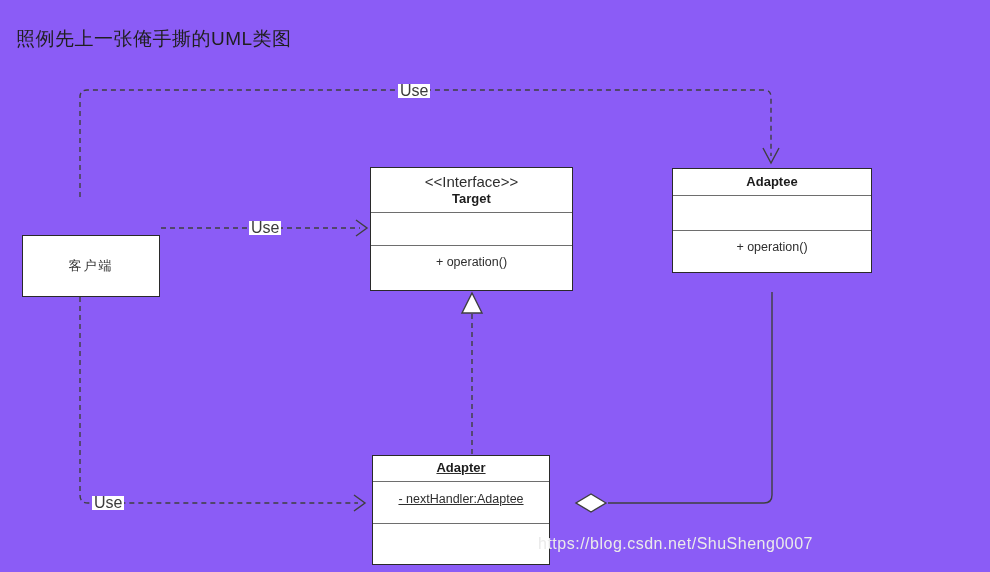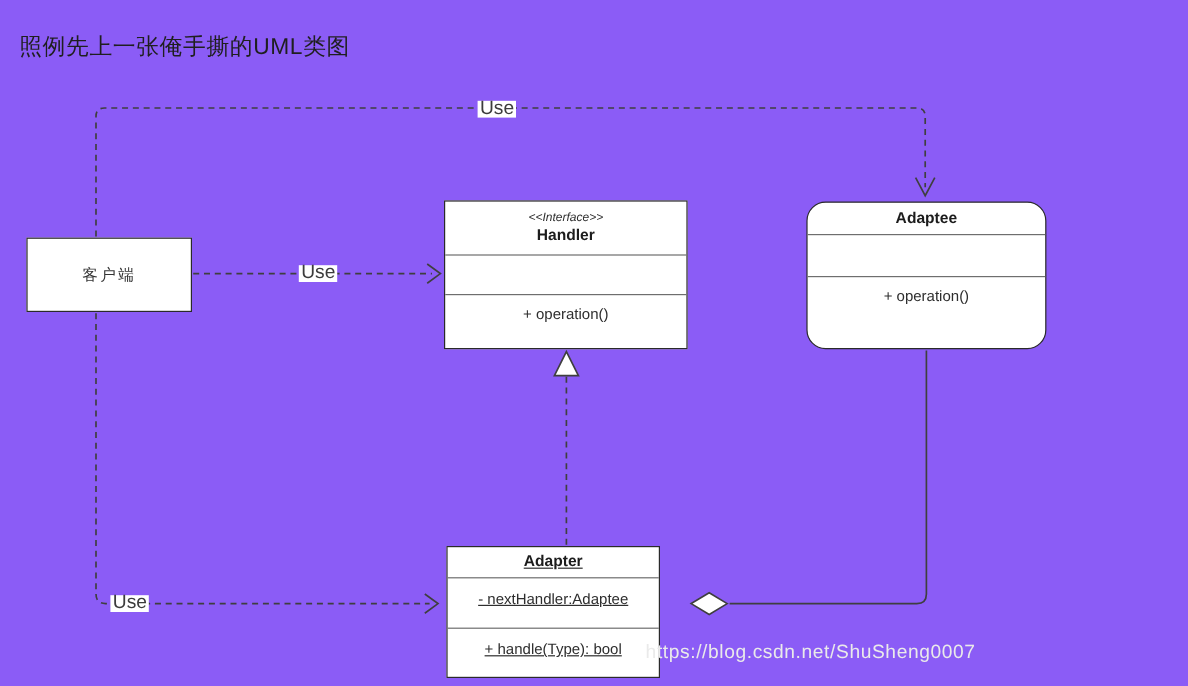--- a/index.html
+++ b/index.html
@@ -46,22 +46,21 @@
   .uml-header {
     box-sizing: border-box;
     border-bottom: 1px solid #6e6e6e;
     display: flex;
     flex-direction: column;
     align-items: center;
     justify-content: center;
     flex: 0 0 auto;
   }
   .uml-stereotype {
-    font-style: italic;
-    font-size: 10px;
+    font-size: 15px;
     color: #2e2e2e;
     line-height: 1.25;
   }
   .uml-class-name {
     font-weight: bold;
     font-size: 13px;
     color: #1c1c1c;
     line-height: 1.25;
   }
   .uml-attrs {
@@ -80,20 +79,21 @@
     position: absolute;
     box-sizing: border-box;
     border: 1.5px solid #2a2a2a;
     background: #ffffff;
     display: flex;
     align-items: center;
     justify-content: center;
     font-size: 13px;
     color: #333333;
     letter-spacing: 2px;
+    margin-top: 37px;
   }
   .edge-label {
     position: absolute;
     background: #ffffff;
     font-size: 16px;
     color: #3c3c3c;
     padding: 0 2px;
     line-height: 14px;
     white-space: nowrap;
   }
@@ -132,48 +132,45 @@
     <path d="M 606 503 L 591 494 L 576 503 L 591 512 Z" fill="#ffffff" stroke="#3f3f3f" stroke-width="1.4"></path>
   </svg>
 
   <div class="client-box" style="left:22px; top:198px; width:138px; height:62px;">
     <span>客户端</span>
   </div>
 
   <div class="uml-box" style="left:370px; top:167px; width:203px; height:124px;">
     <div class="uml-header" style="height:45px;">
       <div class="uml-stereotype">&lt;&lt;Interface&gt;&gt;</div>
-      <div class="uml-class-name">Handler</div>
+      <div class="uml-class-name">Target</div>
     </div>
     <div class="uml-attrs" style="height:33px;"></div>
     <div class="uml-methods">
       <div class="member-line">+ operation()</div>
     </div>
   </div>
 
-  <div class="uml-box" style="left:672px; top:168px; width:200px; height:123px;border-radius:16px;">
+  <div class="uml-box" style="left:672px; top:168px; width:200px; height:105px;">
     <div class="uml-header" style="height:27px;">
       <div class="uml-class-name">Adaptee</div>
     </div>
     <div class="uml-attrs" style="height:35px;"></div>
     <div class="uml-methods">
       <div class="member-line">+ operation()</div>
     </div>
   </div>
 
   <div class="uml-box" style="left:372px; top:455px; width:178px; height:110px;text-decoration:underline;">
     <div class="uml-header" style="height:26px;">
       <div class="uml-class-name">Adapter</div>
     </div>
     <div class="uml-attrs" style="height:42px; padding-top:10px;">
       <div class="member-line">- nextHandler:Adaptee</div>
     </div>
-    <div class="uml-methods" style="padding-top:10px;">
-      <div class="member-line">+ handle(Type): bool</div>
-    </div>
   </div>
 
   <span class="edge-label" style="left:398px; top:84px;">Use</span>
   <span class="edge-label" style="left:249px; top:221px;">Use</span>
   <span class="edge-label" style="left:92px; top:496px;">Use</span>
 
   <div class="watermark">https://blog.csdn.net/ShuSheng0007</div>
 
 </div>
 

